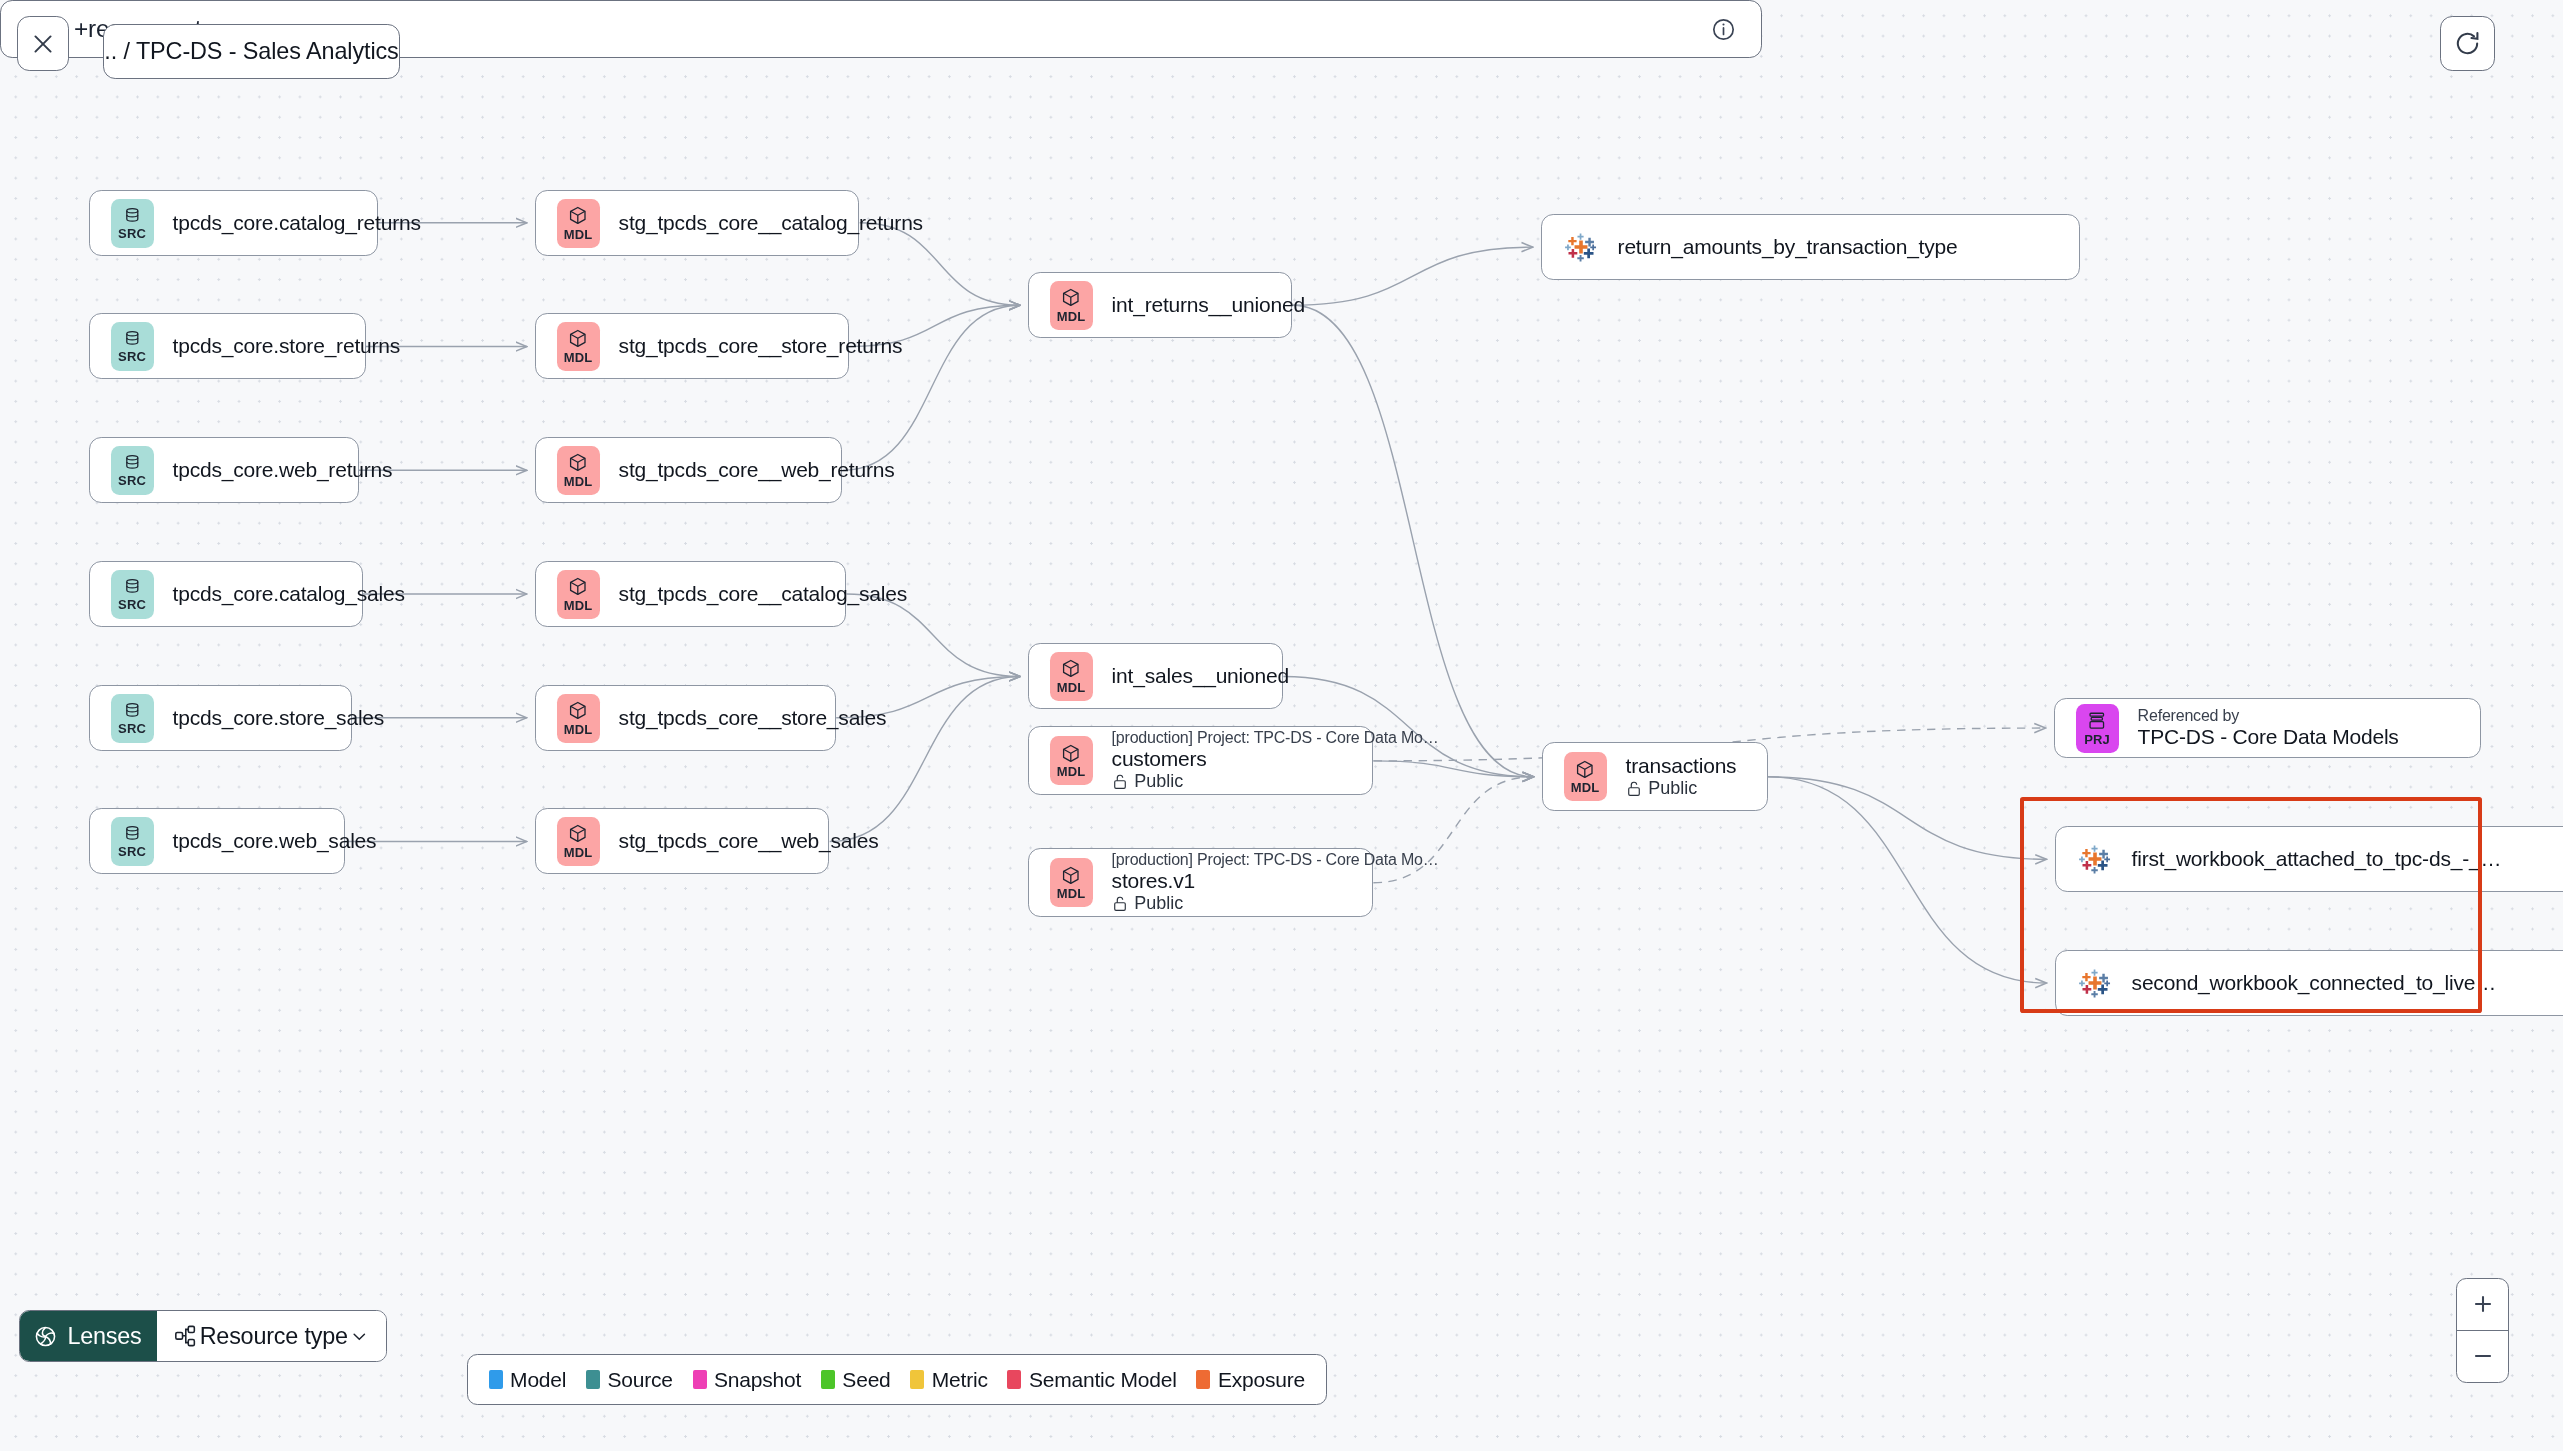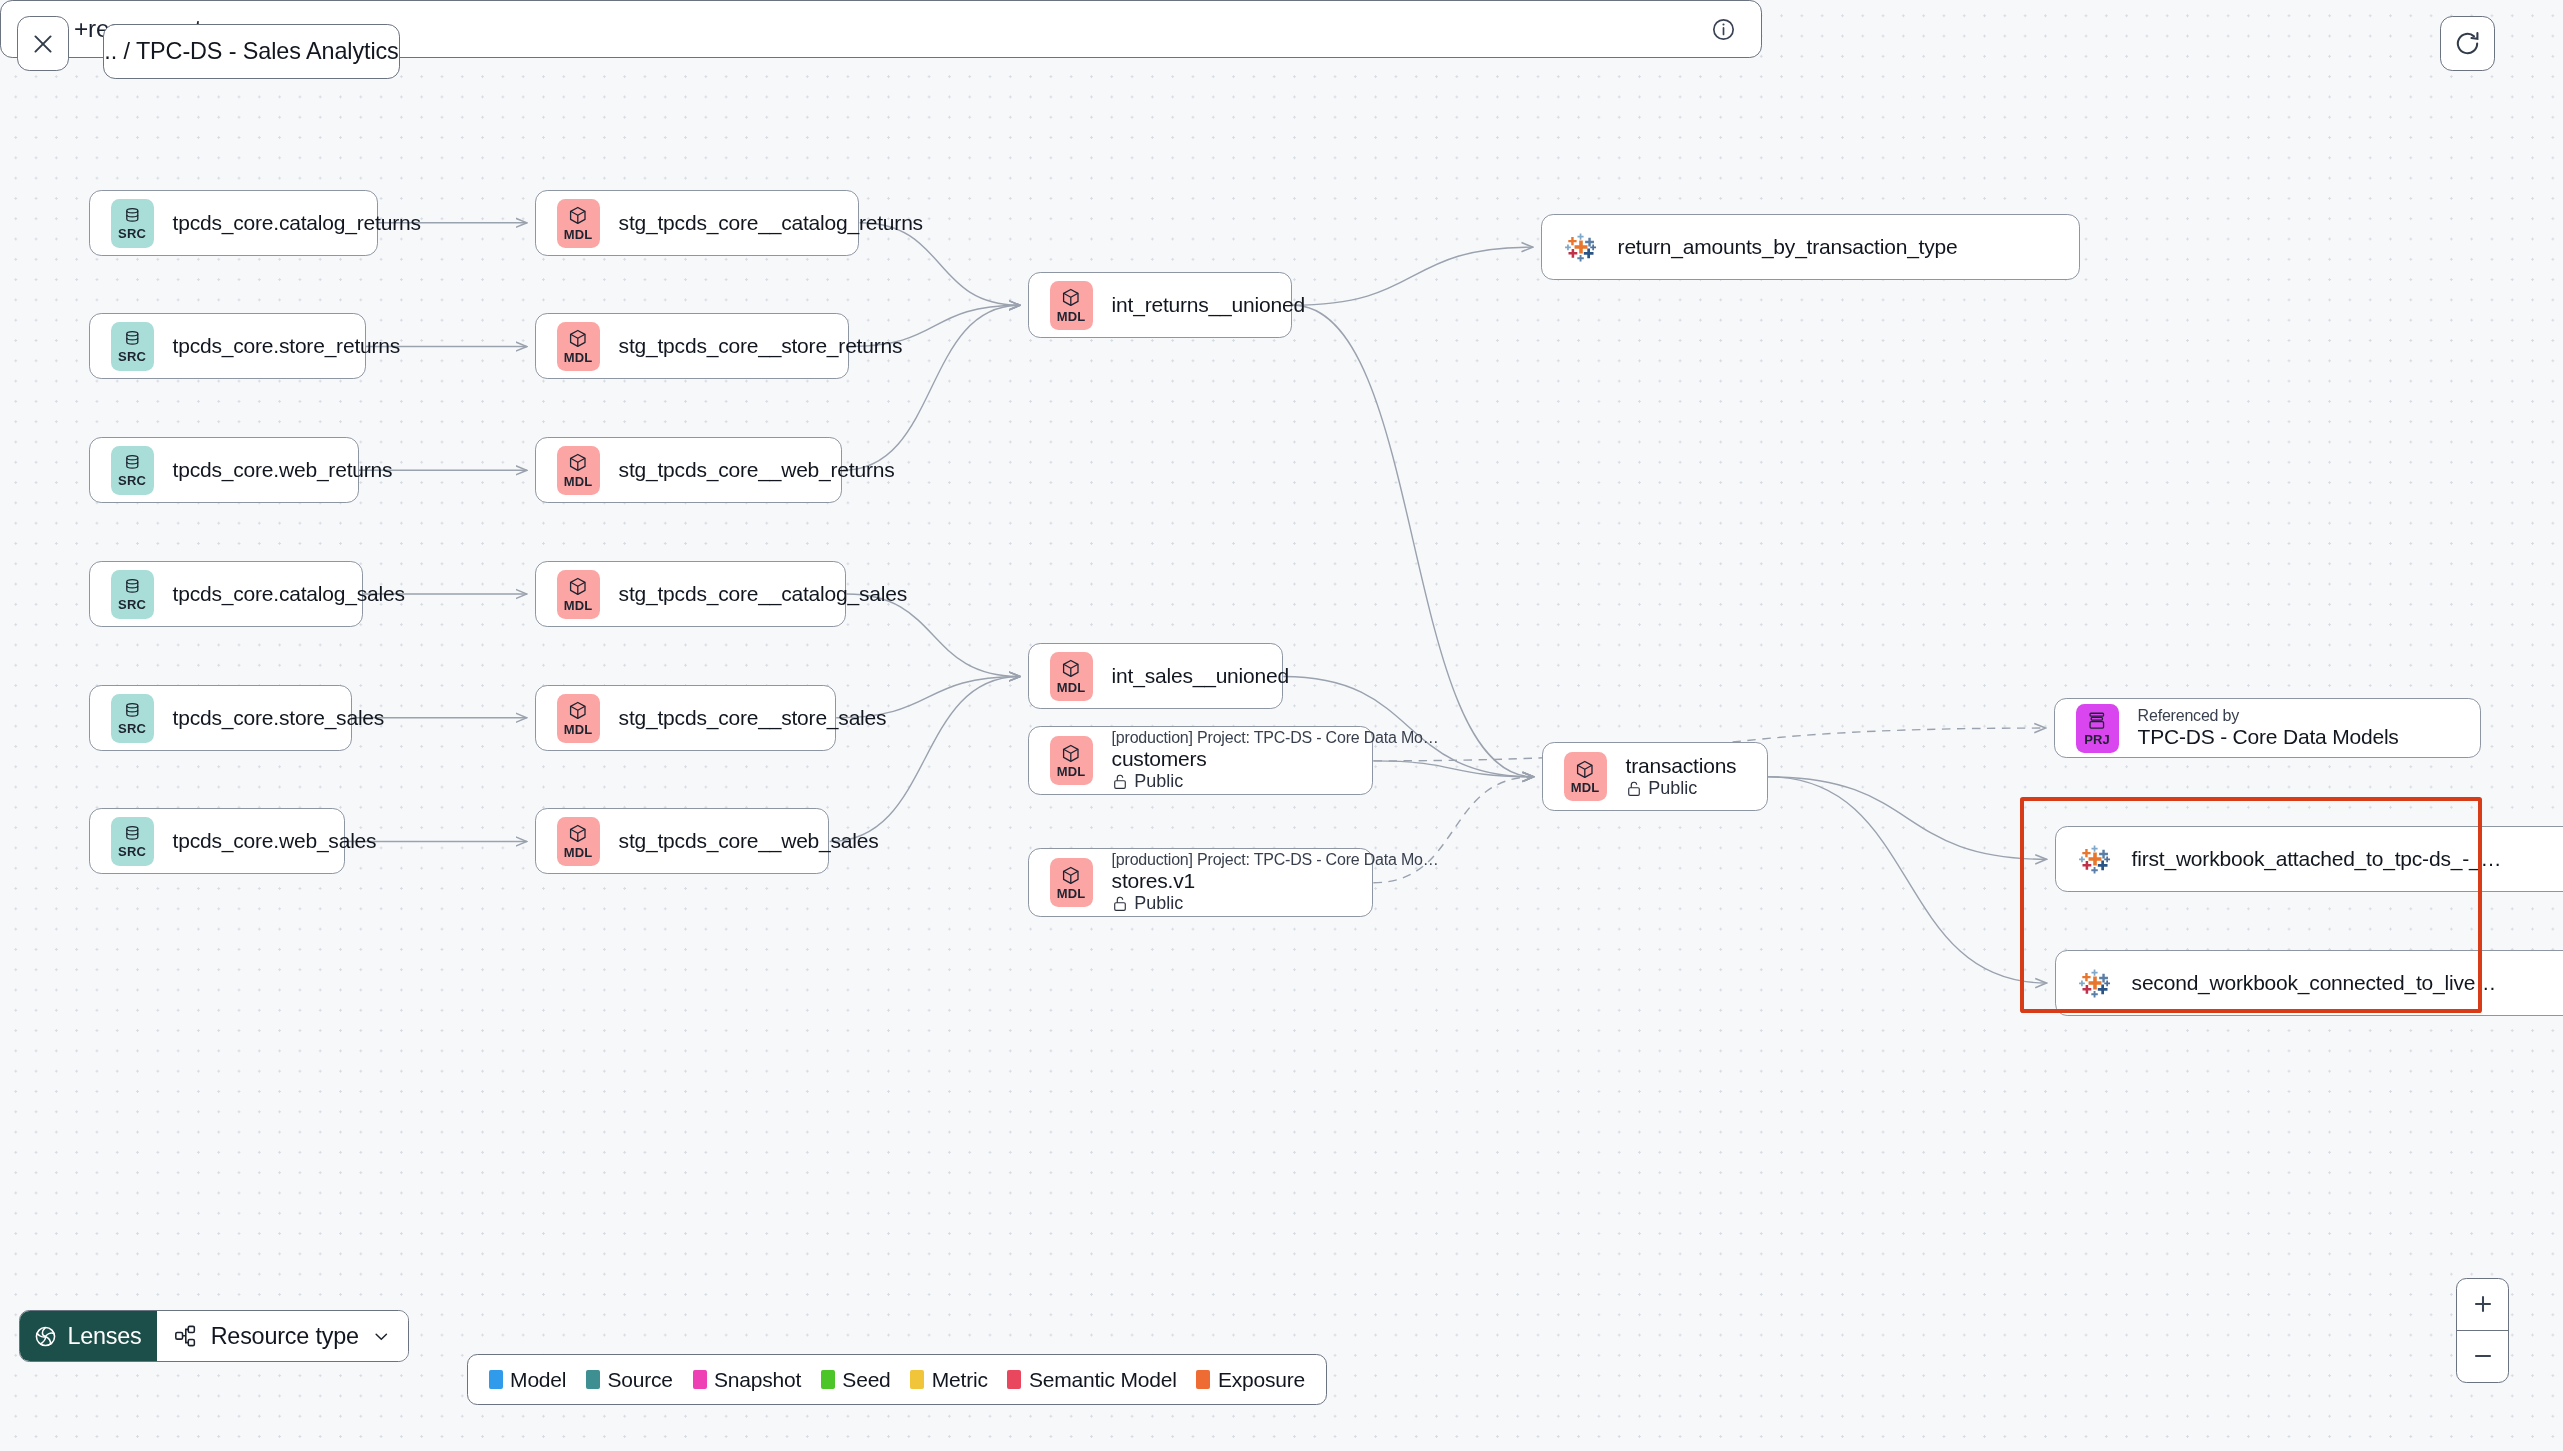--- a/index.html
+++ b/index.html
@@ -85,21 +85,21 @@
   .lens-group {
     position:absolute; left:19px; top:1310px; height:52px;
     display:flex; border:1.4px solid #6b7280; border-radius:10.3px; overflow:hidden;
     background:#fff;
   }
   .lens-badge {
     background:#1c4f49; color:#fff; display:flex; align-items:center; gap:9.4px;
     padding:0 15px 0 13px; font-size:23.4px; letter-spacing:-0.2px;
   }
   .lens-filter {
-    display:flex; align-items:center; gap:12px; padding:0 17px 0 16px;
+    display:flex; align-items:center; gap:1px; padding:0 17px 0 16px;
     font-size:23.4px; color:#11161f; letter-spacing:-0.2px; background:#fff;
   }
   #legend {
     position:absolute; left:467px; top:1354px; height:51px;
     background:#fff; border:1.4px solid #6b7280; border-radius:10.3px;
     display:flex; align-items:center; gap:19.7px; padding:0 20.6px;
   }
   #legend .li { display:flex; align-items:center; gap:7.5px; font-size:21px; color:#11161f; letter-spacing:-0.2px;}
   #legend .sw { width:14px; height:19px; border-radius:1.9px; flex:none; }
 </style>

